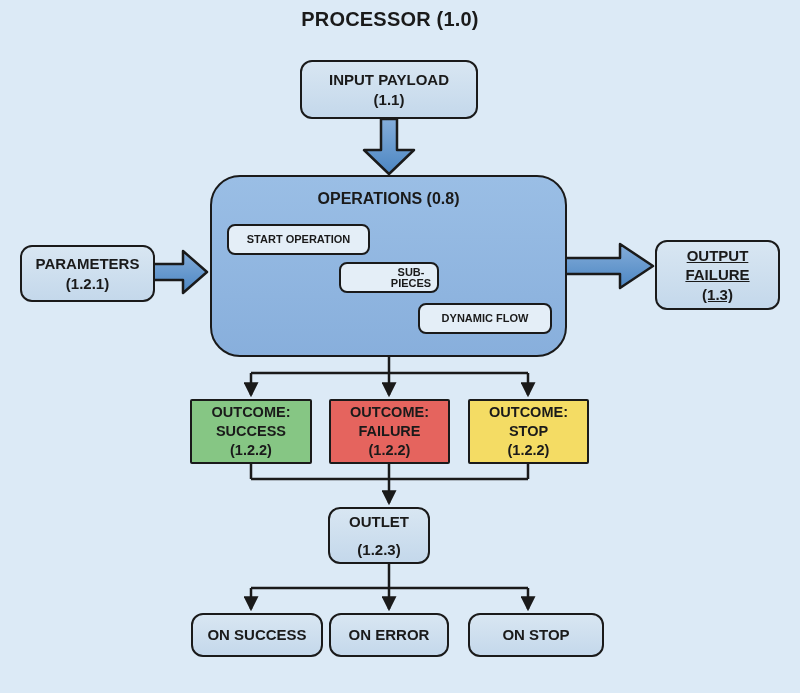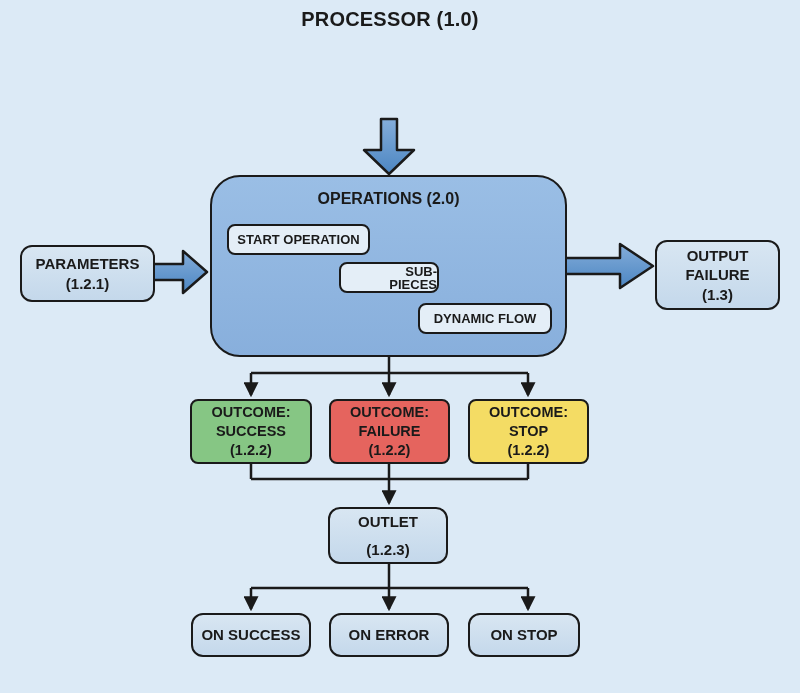--- a/index.html
+++ b/index.html
@@ -27,22 +27,22 @@
     border:2px solid var(--line);
     display:flex; flex-direction:column; align-items:center; justify-content:center;
     font-weight:bold; text-align:center; line-height:1.3; font-size:15px;
   }
   .light{ background:linear-gradient(180deg, var(--node-fill-top), var(--node-fill-bot)); border-radius:12px; }
   .ops{
     background:linear-gradient(180deg, var(--operations-fill-top), var(--operations-fill-bot));
     border-radius:30px; justify-content:flex-start; font-size:16px;
   }
   .ops .ops-label{margin-top:12px;}
-  .inner{ background:var(--inner-fill); border-radius:8px; font-size:13px; line-height:1;text-align:right; }
-  .outcome{ border-radius:8px; font-size:14.5px; }
+  .inner{ background:var(--inner-fill); border-radius:8px; font-size:11px; line-height:1; }
+  .outcome{ border-radius:2px; font-size:14.5px; }
   .green{ background:var(--success-fill); }
   .red{ background:var(--failure-fill); }
   .yellow{ background:var(--stop-fill); }
 </style>
 </head>
 <body>
 
 <div class="canvas">
 
   <svg class="wires" width="800" height="693" viewBox="0 0 800 693">
@@ -76,43 +76,47 @@
 
     <path class="wire" d="M389,564 V588"></path>
     <path class="wire" d="M251,588 H528"></path>
     <path class="wire" d="M251,588 V609" marker-end="url(#ah)"></path>
     <path class="wire" d="M389,588 V609" marker-end="url(#ah)"></path>
     <path class="wire" d="M528,588 V609" marker-end="url(#ah)"></path>
   </svg>
 
   <div class="title">PROCESSOR (1.0)</div>
 
+  <div class="node light" style="left:300px;top:60px;width:178px;height:59px;">
+    <span>INPUT PAYLOAD</span>
+    <span>(1.1)</span>
+  </div>
 
   <div class="node ops" style="left:210px;top:175px;width:357px;height:182px;">
-    <span class="ops-label">OPERATIONS (2.0)</span>
+    <span class="ops-label">OPERATIONS (0.8)</span>
   </div>
 
   <div class="node inner" style="left:227px;top:224px;width:143px;height:31px;">
     <span>START OPERATION</span>
   </div>
 
   <div class="node inner" style="left:339px;top:262px;width:100px;height:31px;padding-left:44px;">
     <span>SUB-PIECES</span>
   </div>
 
   <div class="node inner" style="left:418px;top:303px;width:134px;height:31px;">
     <span>DYNAMIC FLOW</span>
   </div>
 
   <div class="node light" style="left:20px;top:245px;width:135px;height:57px;justify-content:center;">
     <span>PARAMETERS</span>
     <span>(1.2.1)</span>
   </div>
 
-  <div class="node light" style="left:655px;top:240px;width:125px;height:70px;">
+  <div class="node light" style="left:655px;top:240px;width:125px;height:70px;text-decoration:underline;">
     <span>OUTPUT</span>
     <span>FAILURE</span>
     <span>(1.3)</span>
   </div>
 
   <div class="node outcome green" style="left:190px;top:399px;width:122px;height:65px;">
     <span>OUTCOME:</span>
     <span>SUCCESS</span>
     <span>(1.2.2)</span>
   </div>
@@ -122,30 +126,30 @@
     <span>FAILURE</span>
     <span>(1.2.2)</span>
   </div>
 
   <div class="node outcome yellow" style="left:468px;top:399px;width:121px;height:65px;">
     <span>OUTCOME:</span>
     <span>STOP</span>
     <span>(1.2.2)</span>
   </div>
 
-  <div class="node light" style="left:328px;top:507px;width:120px;height:57px;gap:8px;">
+  <div class="node light" style="left:328px;top:507px;width:102px;height:57px;gap:8px;">
     <span>OUTLET</span>
     <span>(1.2.3)</span>
   </div>
 
-  <div class="node light" style="left:191px;top:613px;width:120px;height:44px;text-align:center;">
+  <div class="node light" style="left:191px;top:613px;width:132px;height:44px;text-align:center;">
     <span>ON SUCCESS</span>
   </div>
 
   <div class="node light" style="left:329px;top:613px;width:120px;height:44px;">
     <span>ON ERROR</span>
   </div>
 
-  <div class="node light" style="left:468px;top:613px;width:112px;height:44px;">
+  <div class="node light" style="left:468px;top:613px;width:136px;height:44px;">
     <span>ON STOP</span>
   </div>
 
 </div>
 
 </body></html>

